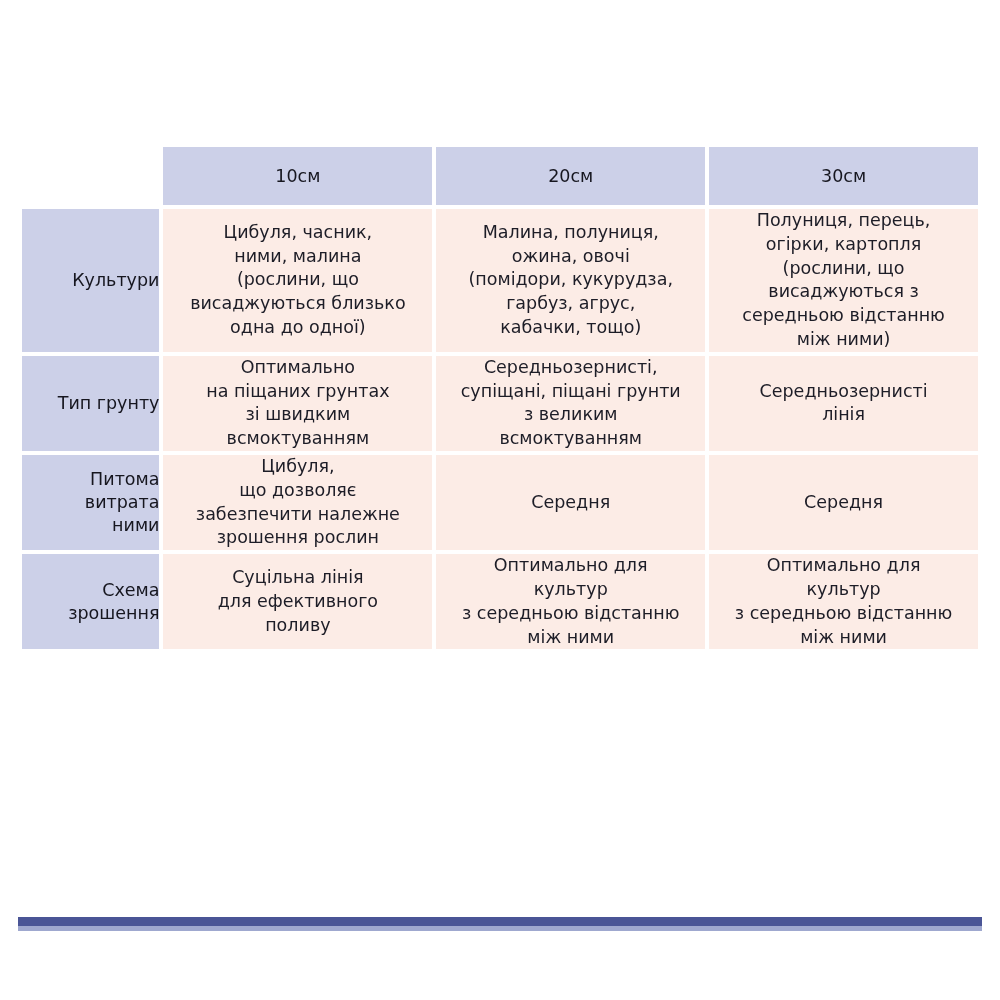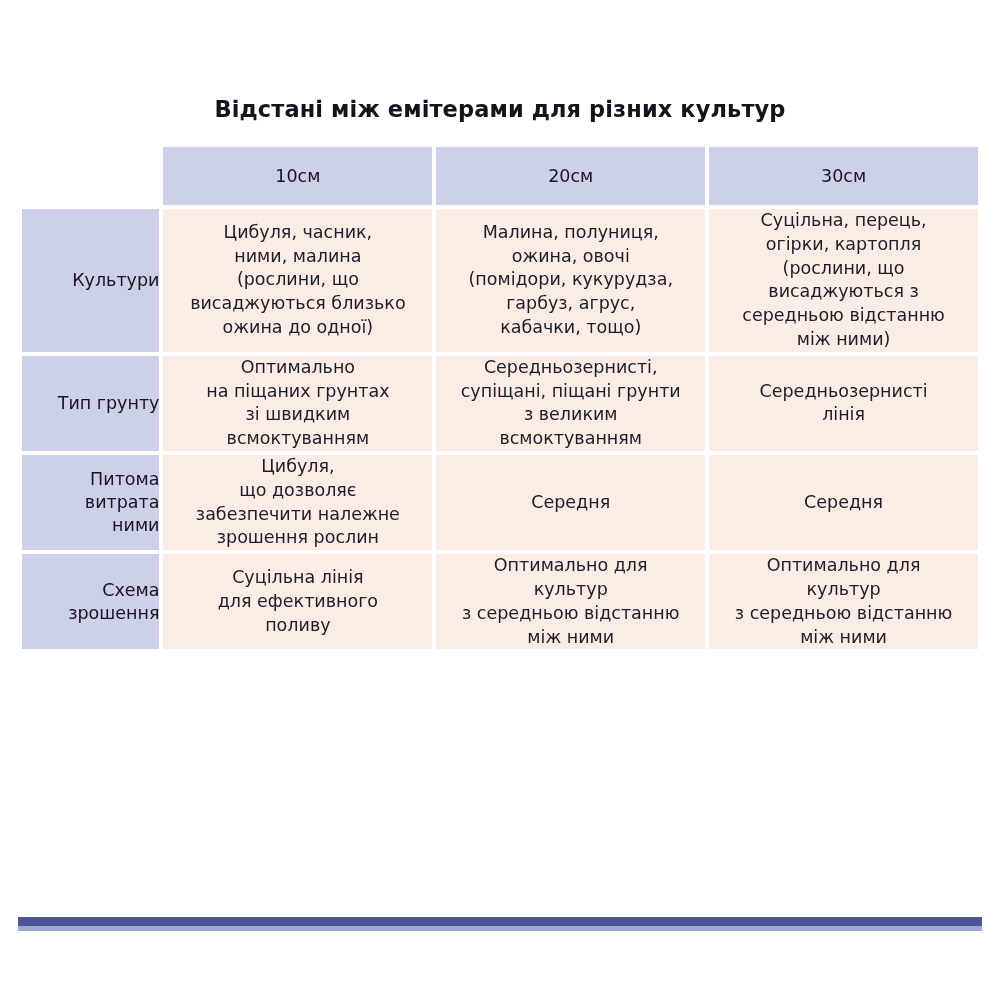--- a/index.html
+++ b/index.html
@@ -98,51 +98,50 @@
     width: 964px;
     height: 5px;
     background: #9fa8cf;
   }
 </style>
 </head>
 <body>
 
 <div class="page">
 
-  <div class="title">Відстані між емітерами для різних культур</div>
 
   <table class="table">
     <tbody>
       <tr>
         <td class="corner-cell"></td>
         <th class="col-head">10см</th>
         <th class="col-head">20см</th>
         <th class="col-head">30см</th>
       </tr>
 
       <tr>
         <th class="row-head">
           <span class="ln">Культури</span>
         </th>
         <td class="cell">
           <span class="ln">Цибуля, часник,</span>
           <span class="ln">ними, малина</span>
           <span class="ln">(рослини, що</span>
           <span class="ln">висаджуються близько</span>
-          <span class="ln">ожина до одної)</span>
+          <span class="ln">одна до одної)</span>
         </td>
         <td class="cell">
           <span class="ln">Малина, полуниця,</span>
           <span class="ln">ожина, овочі</span>
           <span class="ln">(помідори, кукурудза,</span>
           <span class="ln">гарбуз, агрус,</span>
           <span class="ln">кабачки, тощо)</span>
         </td>
         <td class="cell">
-          <span class="ln">Суцільна, перець,</span>
+          <span class="ln">Полуниця, перець,</span>
           <span class="ln">огірки, картопля</span>
           <span class="ln">(рослини, що</span>
           <span class="ln">висаджуються з</span>
           <span class="ln">середньою відстанню</span>
           <span class="ln">між ними)</span>
         </td>
       </tr>
 
       <tr>
         <th class="row-head">

